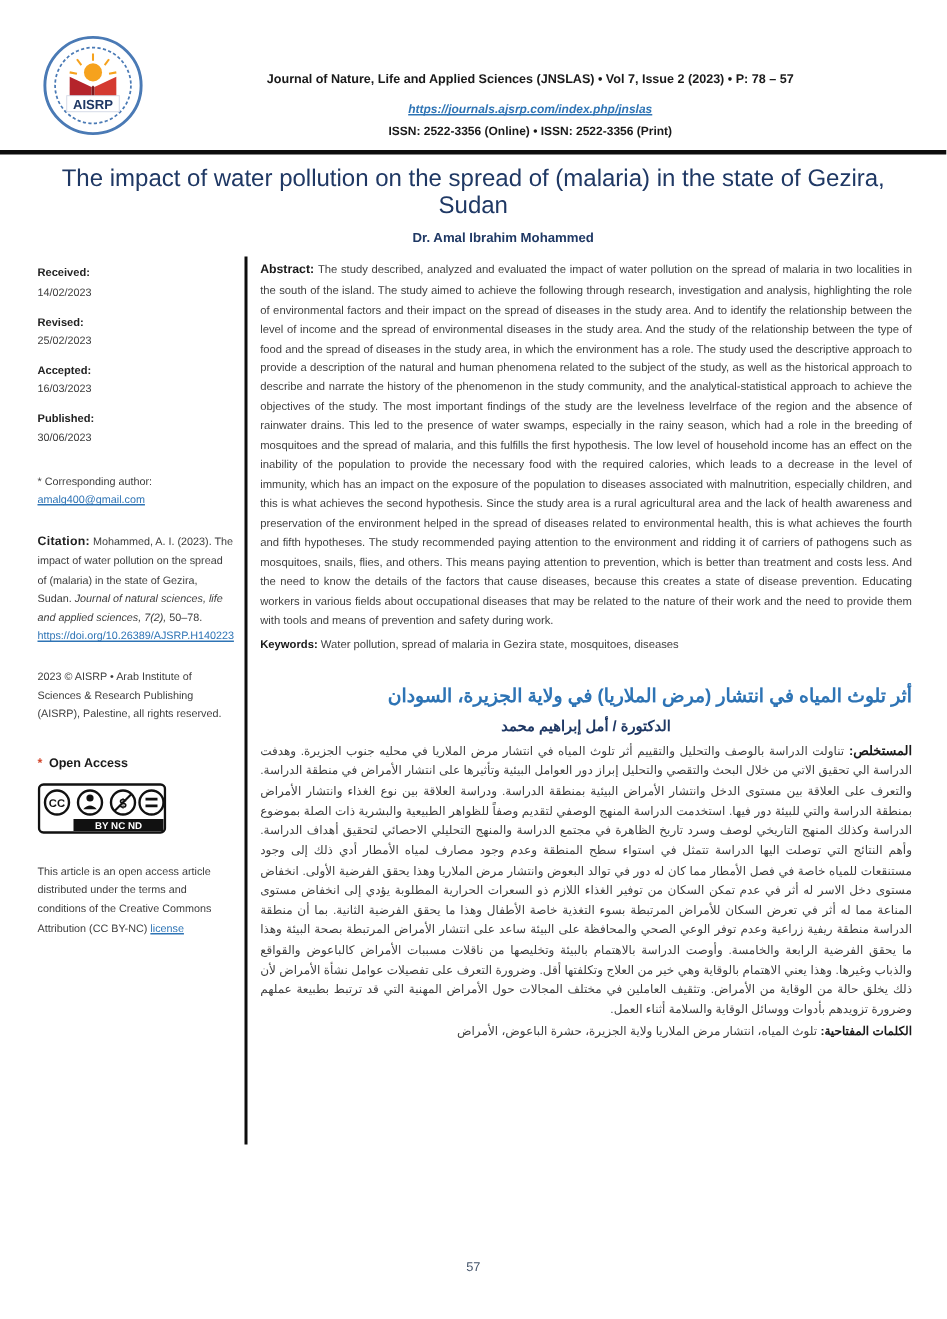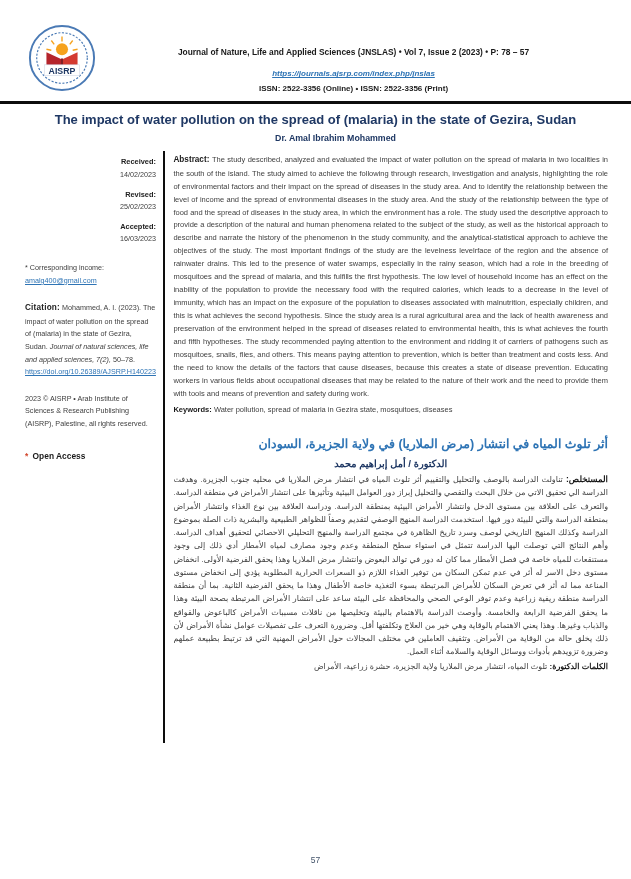--- a/index.html
+++ b/index.html
@@ -11,33 +11,33 @@
   .header { display:flex; align-items:center; padding:22px 23px 0 25px; }
   .logo { flex:0 0 74px; height:70px; }
   .header-text { flex:1; text-align:center; line-height:1.0;margin-top:26px; }
   .journal-line { font-size:8.4px; font-weight:bold; color:#1a1a1a; margin-bottom:7px; }
   .journal-url { display:inline-block; font-size:8px; font-weight:bold; color:#2E74B5;
     text-decoration:underline; margin-bottom:7px; cursor:pointer;font-style:italic; }
   .issn-line { font-size:8px; font-weight:bold; color:#1a1a1a; }
   .header-rule { height:3px; background:#0d0d0d; margin-top:8px; }
 
   
-  .title-en { text-align:center; font-size:13px; font-weight:bold; color:#1F3864;
+  .title-en { text-align:center; font-size:16px; font-weight:normal; color:#1F3864;
     margin:8px 30px 0 30px; }
   .author-en { text-align:center; font-size:8.8px; font-weight:bold; color:#1F3864;
     margin:6px 0 6px 0;padding-left:40px; }
 
   
   .content { display:flex; align-items:stretch; padding:0 23px 0 25px; min-height:666px; }
   .sidebar { flex:0 0 90px; font-size:7.2px; color:#3d3d3d; line-height:1.8; padding-top:6px; }
   .vrule { flex:0 0 2.5px; background:#0d0d0d; margin:2px 8px 72px 7px; }
   .main { flex:1; padding-top:4px; }
 
   
-  .date-block { text-align:right; margin-bottom:16px; }
+  .date-block { text-align:left; margin-bottom:16px; }
   .date-label { font-weight:bold; color:#222; font-size:7.4px; }
   .date-value { margin-bottom:6px; }
   .side-p { margin-top:14px; line-height:1.75; }
   .side-link { color:#2E74B5; text-decoration:underline; cursor:pointer; }
   .cit-label { font-weight:bold; color:#222; font-size:8.2px; letter-spacing:.2px; }
   .cit-journal { font-style:italic; }
   .oa-line { margin-top:18px; font-size:8.4px; font-weight:bold; color:#1a1a1a; }
   .oa-star { color:#d2452b; margin-right:2px; }
   .cc-badge { margin-top:6px; }
 
@@ -49,21 +49,21 @@
 
   .title-ar { direction:rtl; text-align:right; font-size:12.5px; font-weight:bold;
     color:#2E74B5; margin-top:22px; }
   .author-ar { direction:rtl; text-align:center; font-size:9.8px; font-weight:bold;
     color:#1F3864; margin-top:7px; }
   .abstract-ar { direction:rtl; font-size:8px; color:#3f3f3f; text-align:justify;
     line-height:1.66; margin-top:3px; }
   .ab-ar-label { font-weight:bold; color:#1a1a1a; font-size:8.6px; }
   .keywords-ar { direction:rtl; font-size:8px; color:#3f3f3f; margin-top:2px; line-height:1.6; }
 
-  .footer { position:absolute; left:0; right:0; bottom:14px; text-align:center;
+  .footer { position:absolute; left:0; right:0; bottom:30px; text-align:center;
     font-size:8.5px; color:#44546a;margin-top:28px; }
 </style>
 </head>
 <body>
 
 <div class="page">
 
   <div class="header">
     <div class="logo">
       <svg width="74" height="70" viewBox="0 0 74 72">
@@ -109,56 +109,81 @@
           <div class="date-value">14/02/2023</div>
         </div>
         <div>
           <div class="date-label">Revised:</div>
           <div class="date-value">25/02/2023</div>
         </div>
         <div>
           <div class="date-label">Accepted:</div>
           <div class="date-value">16/03/2023</div>
         </div>
+        <div>
+          <div class="date-label">Published:</div>
+          <div class="date-value">30/06/2023</div>
+        </div>
       </div>
 
       <div class="side-p">
-        <span>* Corresponding income:</span><br>
+        <span>* Corresponding author:</span><br>
         <a class="side-link">amalg400@gmail.com</a>
       </div>
 
       <div class="side-p">
         <span class="cit-label">Citation:</span><span> Mohammed, A. I. (2023). The impact of water pollution on the spread of (malaria) in the state of Gezira, Sudan. </span><span class="cit-journal">Journal of natural sciences, life and applied sciences, 7(2),</span><span> 50–78. </span><a class="side-link">https://doi.org/10.26389/AJSRP.H140223</a>
       </div>
 
       <div class="side-p">2023 © AISRP • Arab Institute of Sciences &amp; Research Publishing (AISRP), Palestine, all rights reserved.</div>
 
       <div class="oa-line">
         <span class="oa-star">*</span><span> Open Access</span>
       </div>
 
+      <div class="cc-badge">
+        <svg width="86" height="34" viewBox="0 0 86 34">
+          <rect x="1" y="1" width="84" height="32" rx="3" fill="#ffffff" stroke="#111" stroke-width="1.6"></rect>
+          <circle cx="13" cy="13" r="8" fill="none" stroke="#111" stroke-width="1.6"></circle>
+          <text x="13" y="16" font-size="7.5" font-weight="bold" fill="#111" text-anchor="middle" font-family="Liberation Sans, sans-serif">CC</text>
+          <circle cx="35" cy="13" r="8" fill="none" stroke="#111" stroke-width="1.6"></circle>
+          <circle cx="35" cy="10" r="2.4" fill="#111"></circle>
+          <path d="M30.5 17.5 q4.5 -5 9 0 z" fill="#111"></path>
+          <circle cx="57" cy="13" r="8" fill="none" stroke="#111" stroke-width="1.6"></circle>
+          <text x="57" y="16.5" font-size="9" font-weight="bold" fill="#111" text-anchor="middle" font-family="Liberation Sans, sans-serif">$</text>
+          <line x1="51.5" y1="18.5" x2="62.5" y2="7.5" stroke="#111" stroke-width="1.4"></line>
+          <circle cx="76" cy="13" r="8" fill="none" stroke="#111" stroke-width="1.6"></circle>
+          <line x1="72" y1="10.8" x2="80" y2="10.8" stroke="#111" stroke-width="1.8"></line>
+          <line x1="72" y1="15.2" x2="80" y2="15.2" stroke="#111" stroke-width="1.8"></line>
+          <rect x="24" y="24" width="60" height="8" fill="#111"></rect>
+          <text x="54" y="30.5" font-size="6.5" font-weight="bold" fill="#ffffff" text-anchor="middle" font-family="Liberation Sans, sans-serif">BY NC ND</text>
+        </svg>
+      </div>
 
+      <div class="side-p">
+        <span>This article is an open access article distributed under the terms and conditions of the Creative Commons Attribution (CC BY-NC) </span><a class="side-link">license</a>
+      </div>
     </aside>
 
     <div class="vrule"></div>
 
     <main class="main">
       <p class="abstract">
         <span class="ab-label">Abstract: </span><span>The study described, analyzed and evaluated the impact of water pollution on the spread of malaria in two localities in the south of the island. The study aimed to achieve the following through research, investigation and analysis, highlighting the role of environmental factors and their impact on the spread of diseases in the study area. And to identify the relationship between the level of income and the spread of environmental diseases in the study area. And the study of the relationship between the type of food and the spread of diseases in the study area, in which the environment has a role. The study used the descriptive approach to provide a description of the natural and human phenomena related to the subject of the study, as well as the historical approach to describe and narrate the history of the phenomenon in the study community, and the analytical-statistical approach to achieve the objectives of the study. The most important findings of the study are the levelness levelrface of the region and the absence of rainwater drains. This led to the presence of water swamps, especially in the rainy season, which had a role in the breeding of mosquitoes and the spread of malaria, and this fulfills the first hypothesis. The low level of household income has an effect on the inability of the population to provide the necessary food with the required calories, which leads to a decrease in the level of immunity, which has an impact on the exposure of the population to diseases associated with malnutrition, especially children, and this is what achieves the second hypothesis. Since the study area is a rural agricultural area and the lack of health awareness and preservation of the environment helped in the spread of diseases related to environmental health, this is what achieves the fourth and fifth hypotheses. The study recommended paying attention to the environment and ridding it of carriers of pathogens such as mosquitoes, snails, flies, and others. This means paying attention to prevention, which is better than treatment and costs less. And the need to know the details of the factors that cause diseases, because this creates a state of disease prevention. Educating workers in various fields about occupational diseases that may be related to the nature of their work and the need to provide them with tools and means of prevention and safety during work.</span>
       </p>
       <p class="keywords">
         <span class="kw-label">Keywords: </span><span>Water pollution, spread of malaria in Gezira state, mosquitoes, diseases</span>
       </p>
 
       <div class="title-ar">أثر تلوث المياه في انتشار (مرض الملاريا) في ولاية الجزيرة، السودان</div>
       <div class="author-ar">الدكتورة / أمل إبراهيم محمد</div>
 
       <p class="abstract-ar">
         <span class="ab-ar-label">المستخلص: </span><span>تناولت الدراسة بالوصف والتحليل والتقييم أثر تلوث المياه في انتشار مرض الملاريا في محليه جنوب الجزيرة. وهدفت الدراسة الي تحقيق الاتي من خلال البحث والتقصي والتحليل إبراز دور العوامل البيئية وتأثيرها على انتشار الأمراض في منطقة الدراسة. والتعرف على العلاقة بين مستوى الدخل وانتشار الأمراض البيئية بمنطقة الدراسة. ودراسة العلاقة بين نوع الغذاء وانتشار الأمراض بمنطقة الدراسة والتي للبيئة دور فيها. استخدمت الدراسة المنهج الوصفي لتقديم وصفاً للظواهر الطبيعية والبشرية ذات الصلة بموضوع الدراسة وكذلك المنهج التاريخي لوصف وسرد تاريخ الظاهرة في مجتمع الدراسة والمنهج التحليلي الاحصائي لتحقيق أهداف الدراسة. وأهم النتائج التي توصلت اليها الدراسة تتمثل في استواء سطح المنطقة وعدم وجود مصارف لمياه الأمطار أدي ذلك إلى وجود مستنقعات للمياه خاصة في فصل الأمطار مما كان له دور في توالد البعوض وانتشار مرض الملاريا وهذا يحقق الفرضية الأولى. انخفاض مستوى دخل الاسر له أثر في عدم تمكن السكان من توفير الغذاء اللازم ذو السعرات الحرارية المطلوبة يؤدي إلى انخفاض مستوى المناعة مما له أثر في تعرض السكان للأمراض المرتبطة بسوء التغذية خاصة الأطفال وهذا ما يحقق الفرضية الثانية. بما أن منطقة الدراسة منطقة ريفية زراعية وعدم توفر الوعي الصحي والمحافظة على البيئة ساعد على انتشار الأمراض المرتبطة بصحة البيئة وهذا ما يحقق الفرضية الرابعة والخامسة. وأوصت الدراسة بالاهتمام بالبيئة وتخليصها من ناقلات مسببات الأمراض كالباعوض والقواقع والذباب وغيرها. وهذا يعني الاهتمام بالوقاية وهي خير من العلاج وتكلفتها أقل. وضرورة التعرف على تفصيلات عوامل نشأة الأمراض لأن ذلك يخلق حالة من الوقاية من الأمراض. وتثقيف العاملين في مختلف المجالات حول الأمراض المهنية التي قد ترتبط بطبيعة عملهم وضرورة تزويدهم بأدوات ووسائل الوقاية والسلامة أثناء العمل.</span>
       </p>
       <p class="keywords-ar">
-        <span class="kw-label">الكلمات الدكتورة: </span><span>تلوث المياه، انتشار مرض الملاريا ولاية الجزيرة، حشرة زراعية، الأمراض</span>
+        <span class="kw-label">الكلمات المفتاحية: </span><span>تلوث المياه، انتشار مرض الملاريا ولاية الجزيرة، حشرة الباعوض، الأمراض</span>
       </p>
     </main>
   </div>
 
   <div class="footer">57</div>
 </div>
 
 </body></html>

